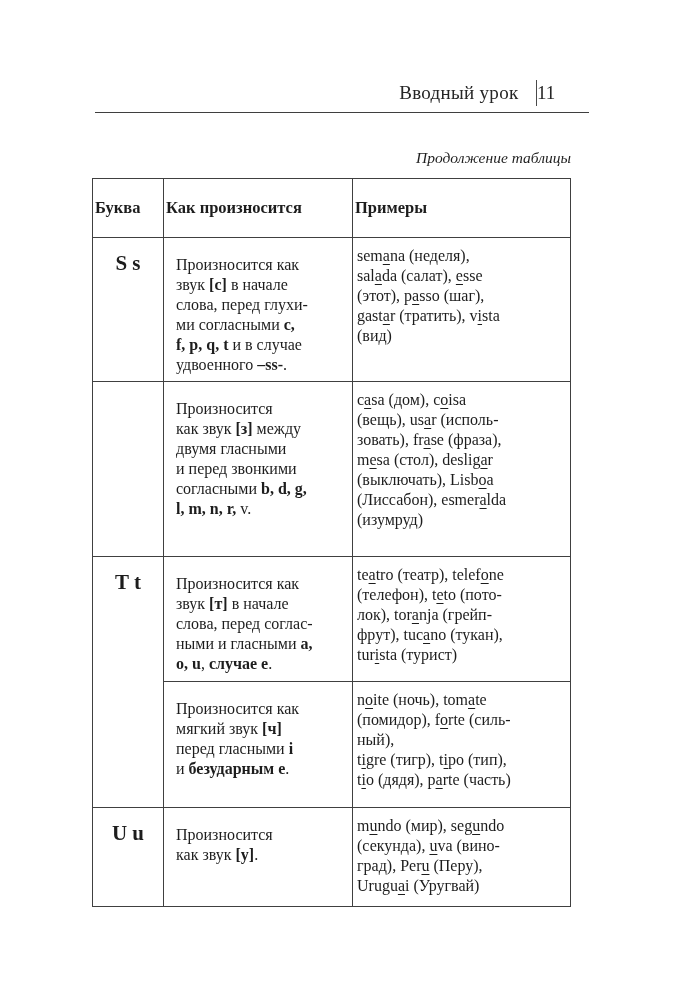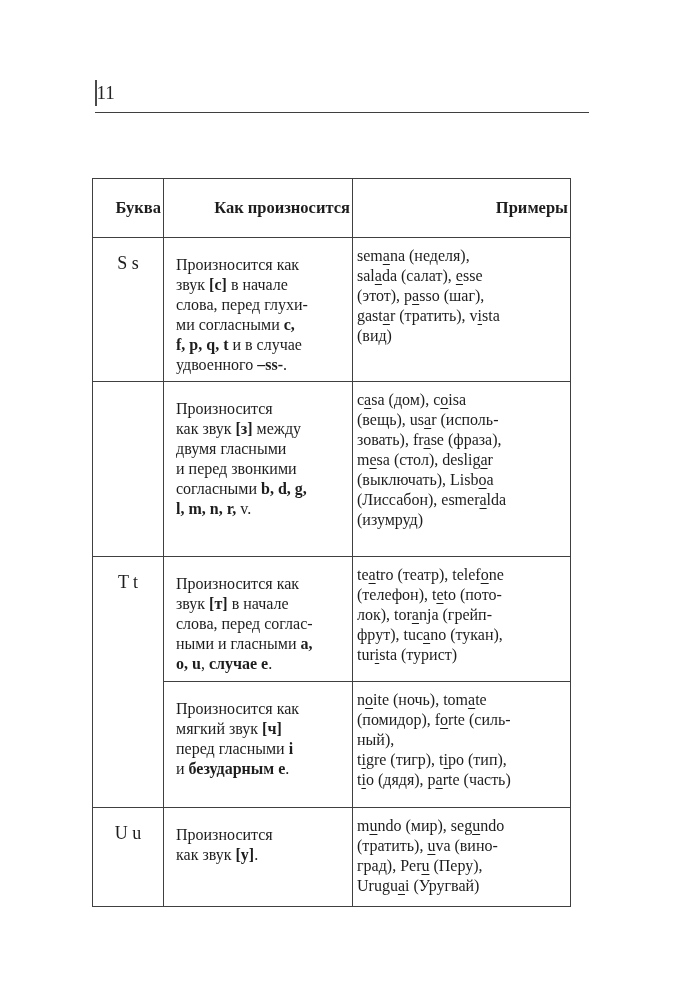--- a/index.html
+++ b/index.html
@@ -69,28 +69,28 @@
     line-height: 20px;
     color: #1d1d1d;
   }
   table.pron-table th, table.pron-table td {
     border: 1.5px solid #404040;
     vertical-align: top;
   }
   table.pron-table th {
     font-size: 16.5px;
     font-weight: bold;
-    text-align: right;
+    text-align: left;
     vertical-align: middle;
     padding: 19px 2px;
   }
   td.letter-cell {
     text-align: center;
-    font-weight: normal;
-    font-size: 18px;
+    font-weight: bold;
+    font-size: 21px;
     padding-top: 15px;
   }
   td.pron-cell { padding: 17px 6px 6px 12px; }
   td.ex-cell   { padding: 8px 6px 6px 4px; }
 
   tr.r-head { height: 34px; }
   tr.r1 { height: 140px; }
   tr.r2 { height: 175px; }
   tr.r3 { height: 125px; }
   tr.r4 { height: 126px; }
@@ -102,24 +102,26 @@
     text-decoration-thickness: 1px;
     text-underline-offset: 2.5px;
   }
 </style>
 </head>
 <body>
 
 <div class="page">
 
   <div class="running-head">
+    <div class="title">Вводный урок</div>
     <div class="head-divider"></div>
     <div class="pageno">11</div>
   </div>
 
+  <div class="table-caption">Продолжение таблицы</div>
 
   <table class="pron-table">
     <colgroup>
       <col style="width:71px">
       <col style="width:189px">
       <col style="width:218px">
     </colgroup>
     <tbody>
         <tr class="r-head">
       <th>Буква</th>
@@ -141,18 +143,18 @@
       <td class="pron-cell"><span>Произносится как</span><br><span>звук </span><span class="b">[т]</span><span> в начале</span><br><span>слова, перед соглас-</span><br><span>ными и гласными </span><span class="b">a,</span><br><span class="b">o, u</span><span>, </span><span class="b">случае e</span><span>.</span></td>
       <td class="ex-cell"><span>te</span><span class="stress">a</span><span>tro (театр), telef</span><span class="stress">o</span><span>ne</span><br><span>(телефон), t</span><span class="stress">e</span><span>to (пото-</span><br><span>лок), tor</span><span class="stress">a</span><span>nja (грейп-</span><br><span>фрут), tuc</span><span class="stress">a</span><span>no (тукан),</span><br><span>tur</span><span class="stress">i</span><span>sta (турист)</span></td>
     </tr>
     <tr class="r4">
       <td class="pron-cell"><span>Произносится как</span><br><span>мягкий звук </span><span class="b">[ч]</span><br><span>перед гласными </span><span class="b">i</span><br><span>и </span><span class="b">безударным e</span><span>.</span></td>
       <td class="ex-cell"><span>n</span><span class="stress">o</span><span>ite (ночь), tom</span><span class="stress">a</span><span>te</span><br><span>(помидор), f</span><span class="stress">o</span><span>rte (силь-</span><br><span>ный),</span><br><span>t</span><span class="stress">i</span><span>gre (тигр), t</span><span class="stress">i</span><span>po (тип),</span><br><span>t</span><span class="stress">i</span><span>o (дядя), p</span><span class="stress">a</span><span>rte (часть)</span></td>
     </tr>
     <tr class="r5">
       <td class="letter-cell">U u</td>
       <td class="pron-cell"><span>Произносится</span><br><span>как звук </span><span class="b">[у]</span><span>.</span></td>
-      <td class="ex-cell"><span>m</span><span class="stress">u</span><span>ndo (мир), seg</span><span class="stress">u</span><span>ndo</span><br><span>(тратить), </span><span class="stress">u</span><span>va (вино-</span><br><span>град), Per</span><span class="stress">u</span><span> (Перу),</span><br><span>Urugu</span><span class="stress">a</span><span>i (Уругвай)</span></td>
+      <td class="ex-cell"><span>m</span><span class="stress">u</span><span>ndo (мир), seg</span><span class="stress">u</span><span>ndo</span><br><span>(секунда), </span><span class="stress">u</span><span>va (вино-</span><br><span>град), Per</span><span class="stress">u</span><span> (Перу),</span><br><span>Urugu</span><span class="stress">a</span><span>i (Уругвай)</span></td>
     </tr>
   </tbody>
     </table>
 
 </div>
 
 </body></html>

